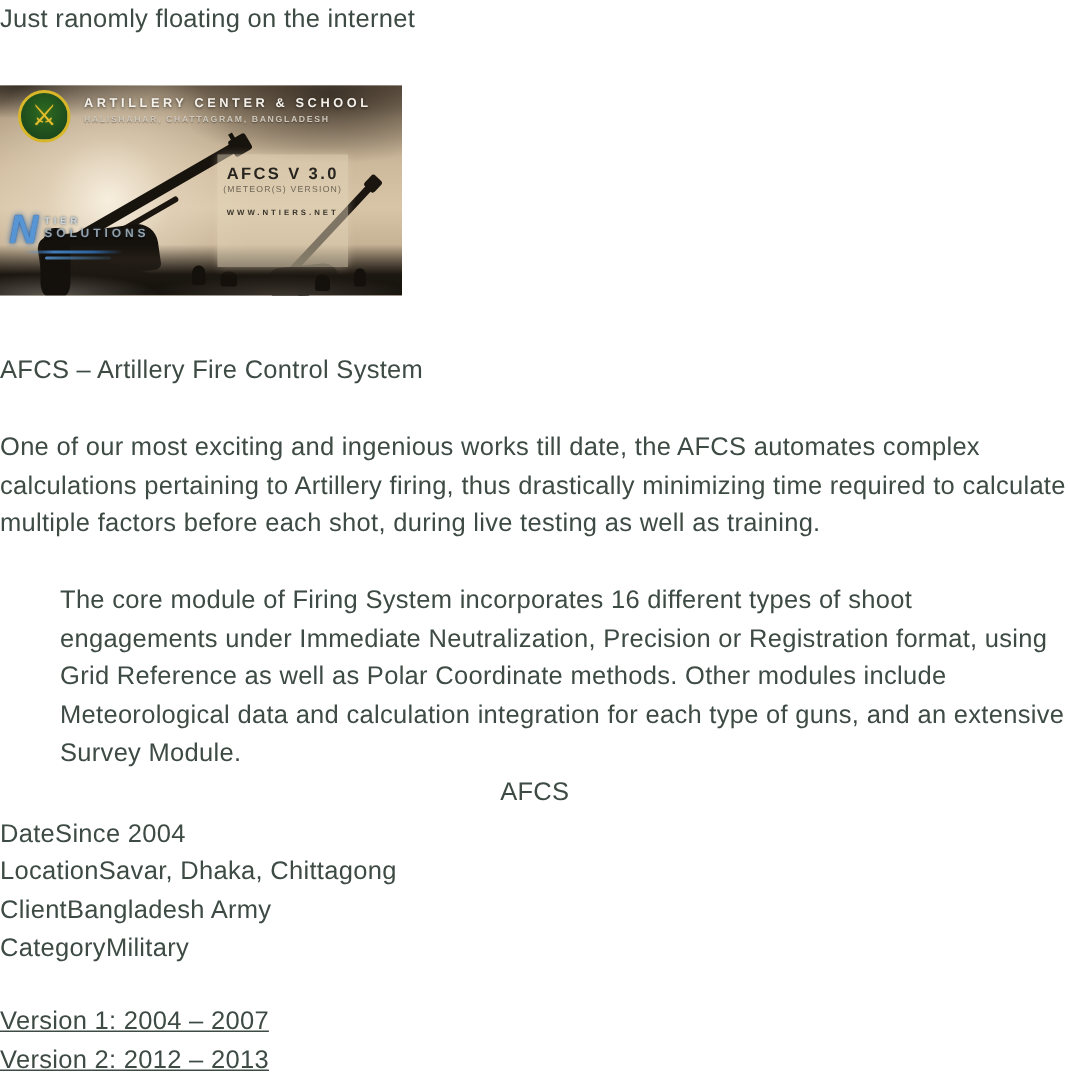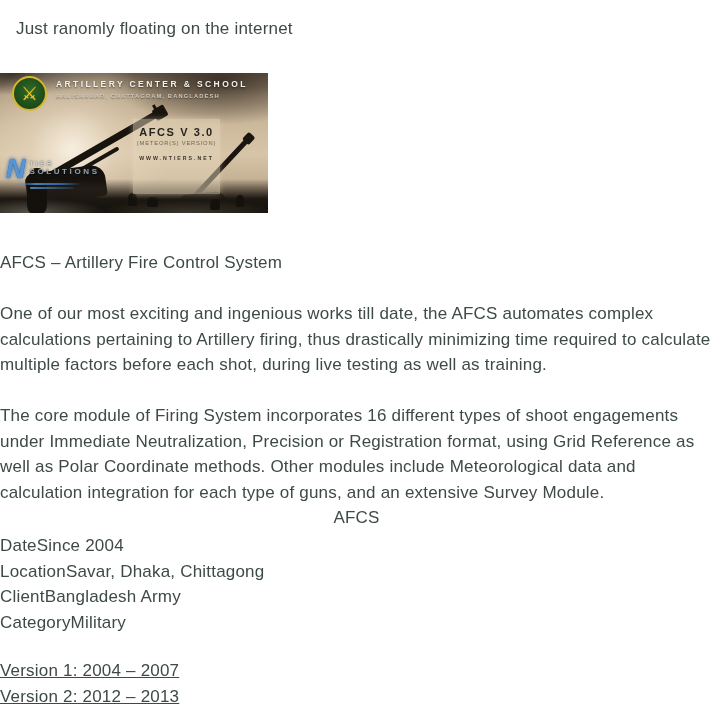--- a/index.html
+++ b/index.html
@@ -1,24 +1,24 @@
 <!DOCTYPE html>
 <html><head>
 <meta charset="utf-8">
 <style>
   html,body{
     margin:0;padding:0;width:713px;height:721px;background:#ffffff;overflow:hidden;
     font-family:"Liberation Sans",sans-serif;color:#3e4b44;
   }
   p{margin:0;}
   .txt{font-size:17px;line-height:25.6px;letter-spacing:.2px;}
-  .intro{margin:16px;}
+  .intro{margin:0;}
   .heading{margin-top:37px;}
   .para1{margin-top:26px;max-width:713px;}
-  .para2{margin-top:25px;max-width:713px;}
+  .para2{margin-top:25px;max-width:713px;margin-left:40px;}
   .afcs-line{margin-top:0;text-align:center;}
   .details{margin-top:2px;}
   .versions{margin-top:23px;text-decoration:underline;}
 
   
   .banner{
     position:relative;margin-top:31px;width:268px;height:140px;overflow:hidden;
     background:
       radial-gradient(circle at 27% 55%, rgba(249,241,226,.95) 0%, rgba(232,217,193,.55) 20%, rgba(0,0,0,0) 46%),
       radial-gradient(ellipse 62% 50% at 82% 4%, rgba(56,46,36,.92), rgba(56,46,36,0) 66%),
@@ -41,21 +41,21 @@
   .crest .glyph{font-size:19px;line-height:1;color:#e5c22f;text-shadow:0 0 1px #b98f14;}
   .org-name{
     position:absolute;left:56px;top:6px;font-size:8.5px;font-weight:bold;
     letter-spacing:2.4px;color:#f4f1ea;text-shadow:0 1px 2px rgba(0,0,0,.55);white-space:nowrap;text-align:right;
   }
   .org-loc{
     position:absolute;left:56px;top:20px;font-size:5.8px;font-weight:bold;
     letter-spacing:1.1px;color:#cfc8bb;text-shadow:0 1px 1px rgba(0,0,0,.4);white-space:nowrap;
   }
   .afcs-box{
-    position:absolute;left:133px;top:46px;width:87px;height:75px;
+    position:absolute;left:145px;top:46px;width:87px;height:75px;
     background:rgba(228,213,186,.5);box-shadow:0 0 6px rgba(228,213,186,.45);
     text-align:center;box-sizing:border-box;padding-top:7px;
   }
   .afcs-title{font-size:11px;font-weight:bold;letter-spacing:1.6px;color:#27241f;}
   .afcs-sub{margin-top:2px;font-size:5.8px;letter-spacing:.8px;color:rgba(104,96,82,.95);}
   .afcs-web{margin-top:9px;font-size:5.2px;font-weight:bold;letter-spacing:2px;color:#3a352c;}
 
   
   .barrel1{
     position:absolute;left:52px;top:98px;width:128px;height:7px;background:#17130d;border-radius:2px;

